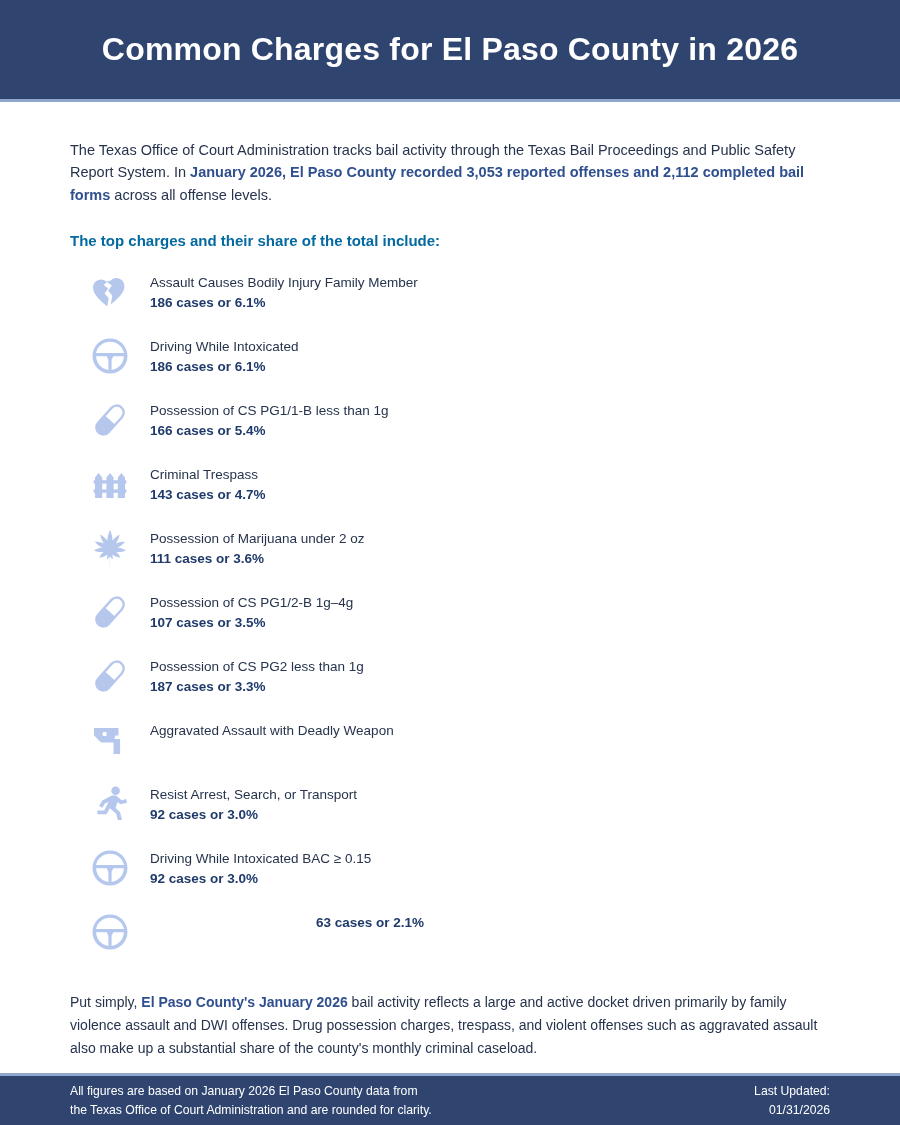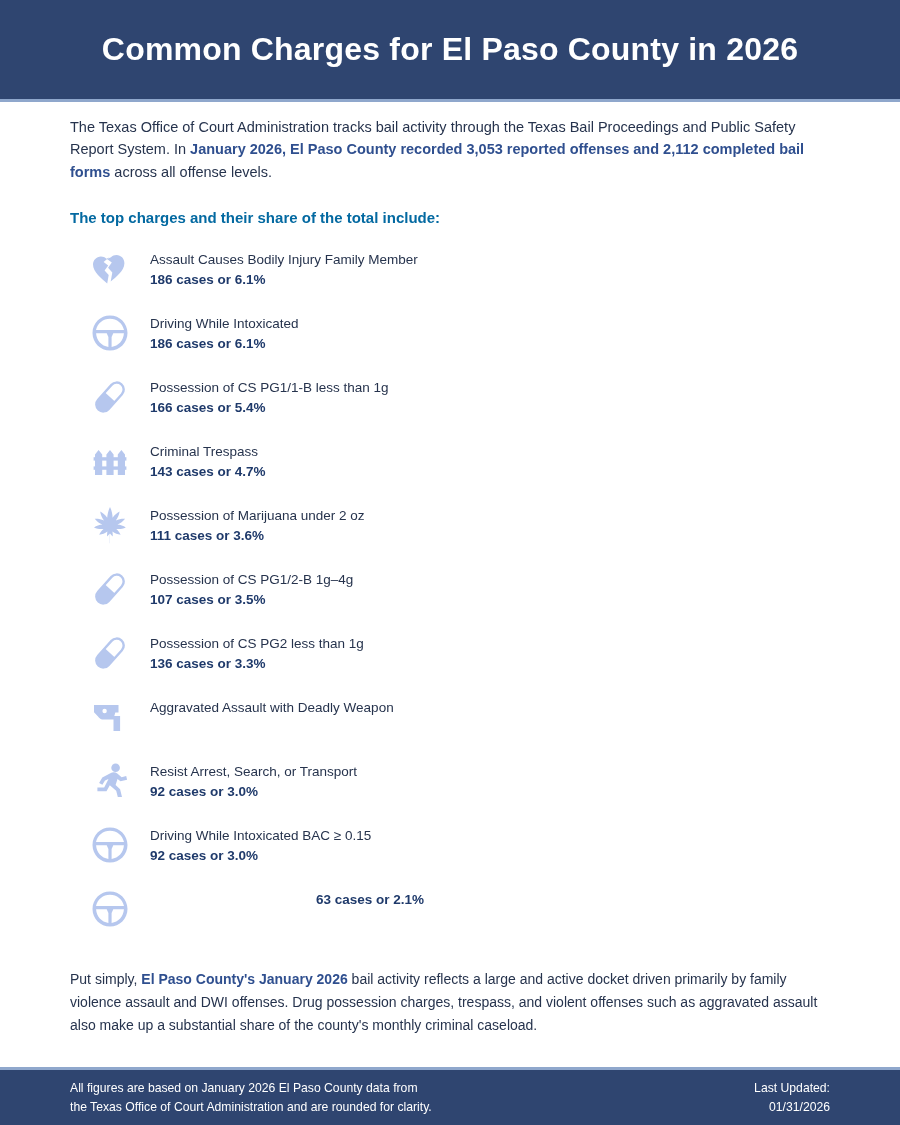--- a/index.html
+++ b/index.html
@@ -33,21 +33,21 @@
     white-space: nowrap;
   }
 
   
   .content {
     padding: 0 70px;
     box-sizing: border-box;
   }
 
   .intro {
-    margin-top: 14px;
+    margin-top: 37px;
     font-size: 14.5px;
     line-height: 1.55;
     color: #26334d;
     max-width: 790px;
   }
   .intro .hl {
     color: #2f4f8f;
     font-weight: bold;
   }
 
@@ -120,21 +120,21 @@
     color: #2f4f8f;
     font-weight: bold;
   }
 
   
   .footer {
     position: absolute;
     left: 0;
     bottom: 0;
     width: 900px;
-    height: 58px;
+    height: 52px;
     background: #2f4570;
     border-top: 3px solid #8fa7cc;
     box-sizing: border-box;
     display: flex;
     align-items: center;
     justify-content: space-between;
     padding: 0 70px;
   }
   .footer-note {
     color: #ffffff;
@@ -247,21 +247,21 @@
         <span class="row-icon">
           <svg viewBox="0 0 40 40">
             <g transform="rotate(42 20 20)">
               <rect x="13" y="3" width="14" height="34" rx="7" fill="none" stroke="#b6c7ee" stroke-width="2.4"></rect>
               <path fill="#b6c7ee" d="M13 20h14v10a7 7 0 0 1-7 7 7 7 0 0 1-7-7z"></path>
             </g>
           </svg>
         </span>
         <div class="row-text">
           <div class="row-label">Possession of CS PG2 less than 1g</div>
-          <div class="row-value">136 cases or 3.3%</div>
+          <div class="row-value">187 cases or 3.3%</div>
         </div>
       </div>
       <div class="row">
         <div class="bar" style="width: 354px;"></div>
         <span class="row-icon">
           <svg viewBox="0 0 40 40">
             <path fill="#b6c7ee" d="M4 8h24.5v7.5h-3.2l-1 3.6h5.8V34h-6.6V22.6h-9.3c-3.2 0-5.2-1.4-6.4-3.4L4 15.2z"></path>
             <circle cx="14.6" cy="14" r="2.2" fill="#fff"></circle>
           </svg>
         </span>

